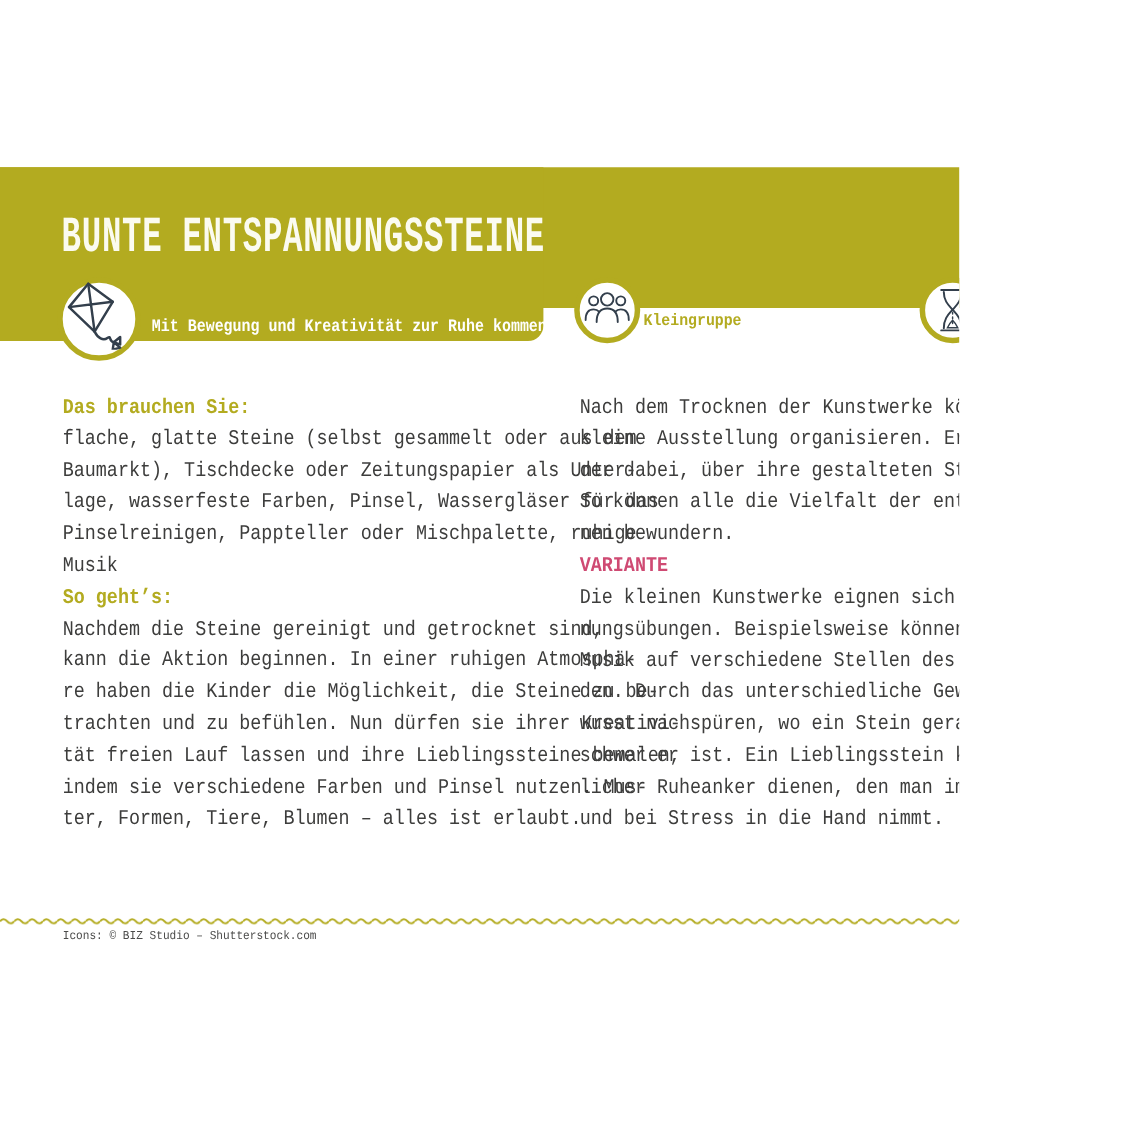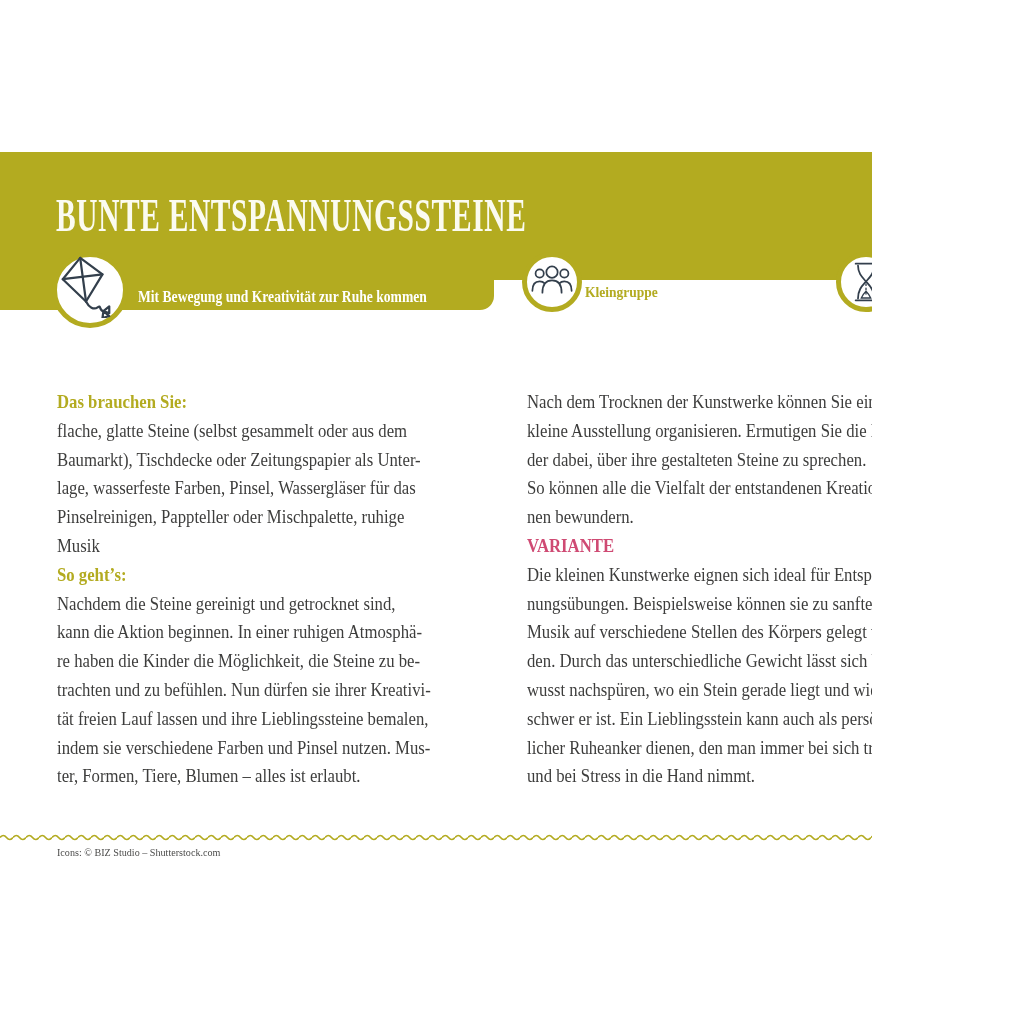--- a/index.html
+++ b/index.html
@@ -1,17 +1,17 @@
 <!DOCTYPE html>
 <html><head>
 <meta charset="utf-8">
 <style>
   html,body{margin:0;padding:0;background:#ffffff;}
   .page{position:relative;width:872px;height:1024px;background:#ffffff;overflow:hidden;
-        font-family:Liberation Serif, serif;}
+        font-family:Liberation Mono, monospace;}
 
   
   .band-main{position:absolute;left:0;top:152px;width:967px;height:128px;
              background:#b3ab20;border-radius:0 0 22px 0;}
   .band-tab{position:absolute;left:0;top:152px;width:494px;height:158px;
             background:#b3ab20;border-radius:0 0 14px 0;}
   .title{position:absolute;left:56px;top:193px;margin:0;
          font-size:46px;line-height:46px;font-weight:700;color:#fbfbf0;
          letter-spacing:1px;white-space:nowrap;
          transform:scaleX(.64);transform-origin:0 0;}
@@ -28,21 +28,21 @@
   .people-circle svg{position:absolute;left:4px;top:7px;}
   .time-circle{left:836px;top:252px;}
   .time-circle svg{position:absolute;left:9px;top:4px;}
   .badge-label{position:absolute;top:283px;font-size:15px;line-height:18px;
                font-weight:700;color:#b3ab20;white-space:nowrap;
                transform:scaleX(.9);transform-origin:0 0;}
   .label-group{left:585px;}
   .label-time{left:899px;}
 
   
-  .col{position:absolute;top:388px;width:450px;color:#3d3d3c;}
+  .col{position:absolute;top:356px;width:450px;color:#3d3d3c;}
   .col-left{left:57px;}
   .col-right{left:527px;}
   .col h3{margin:0;font-size:19px;line-height:28.8px;font-weight:700;color:#b3ab20;
           white-space:nowrap;transform:scaleX(.88);transform-origin:0 0;}
   .col h3.pink{color:#cf4a73;}
   .col p{margin:0;font-size:19px;line-height:28.8px;white-space:pre;
          transform:scaleX(.88);transform-origin:0 0;}
   .sect2{}
 
   

